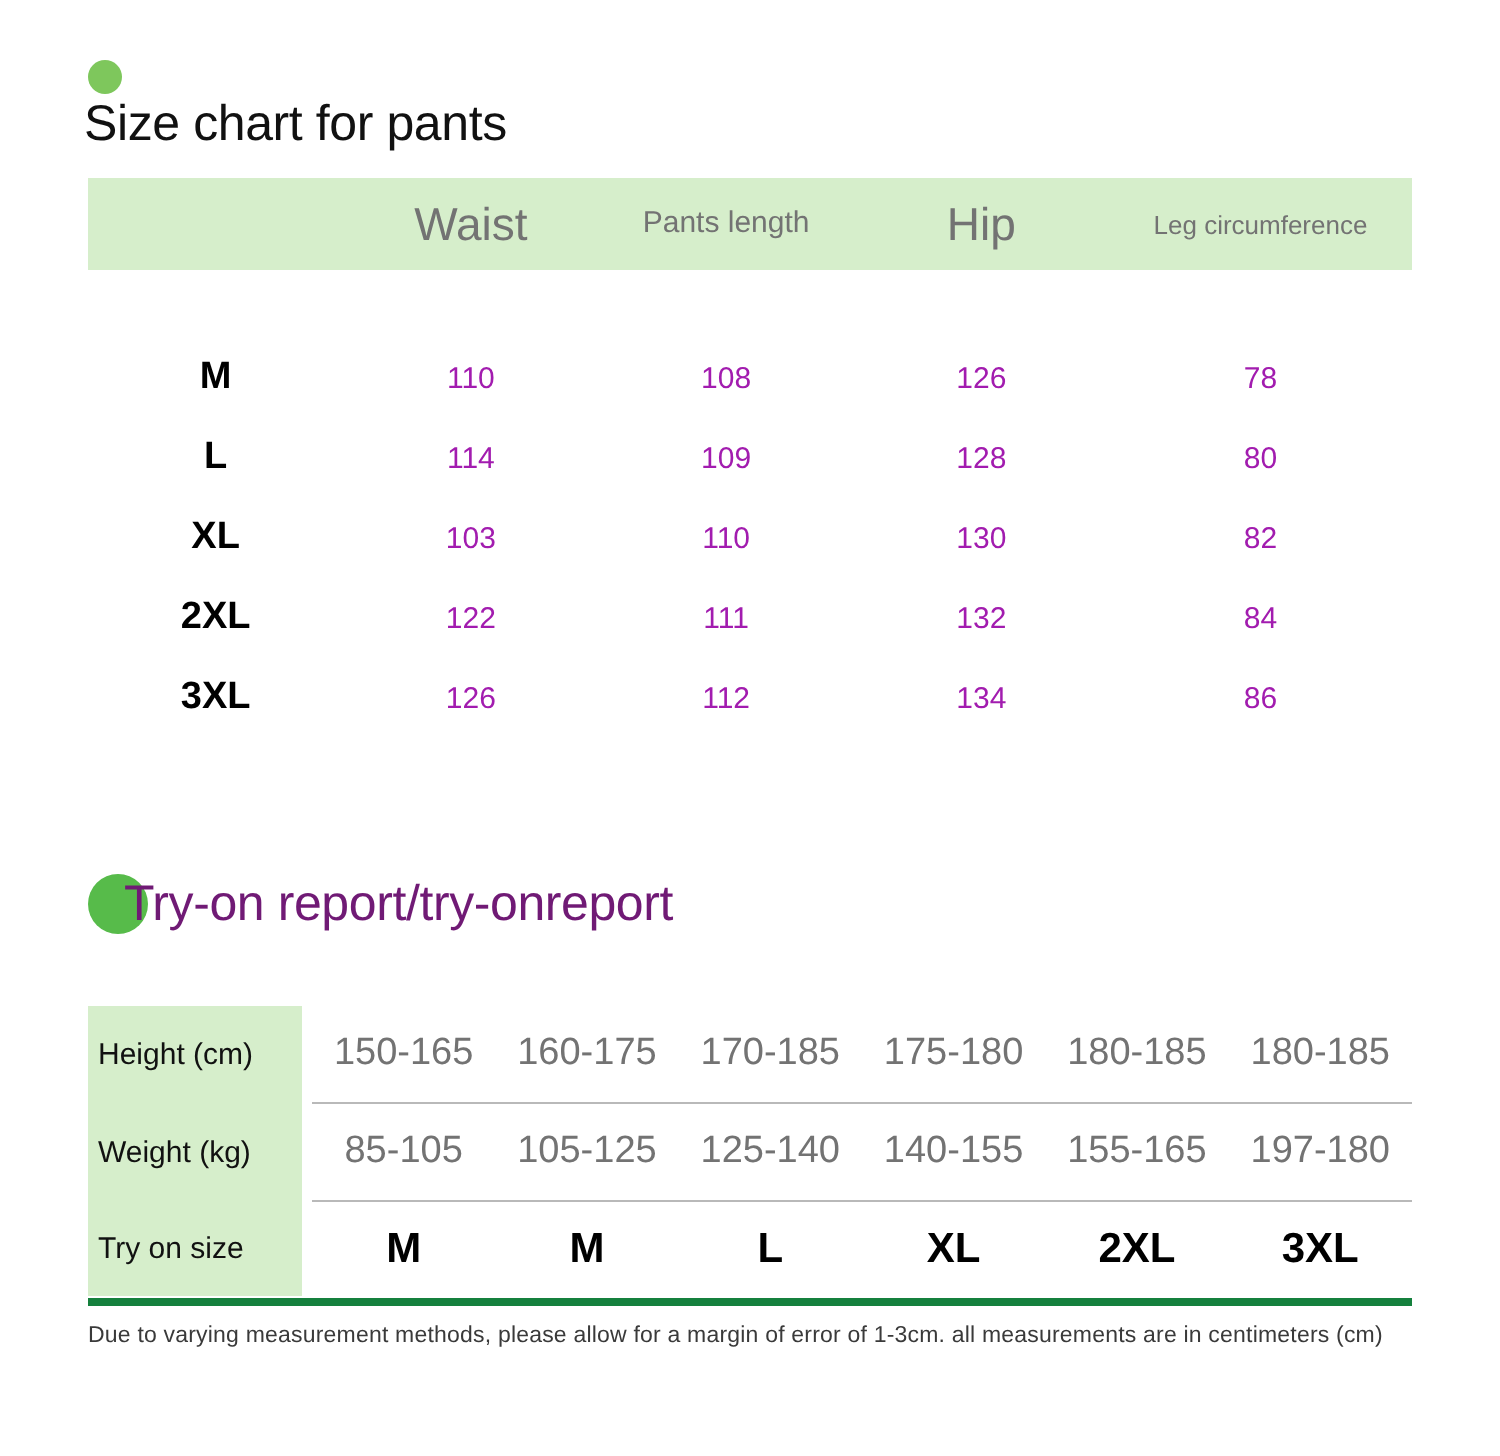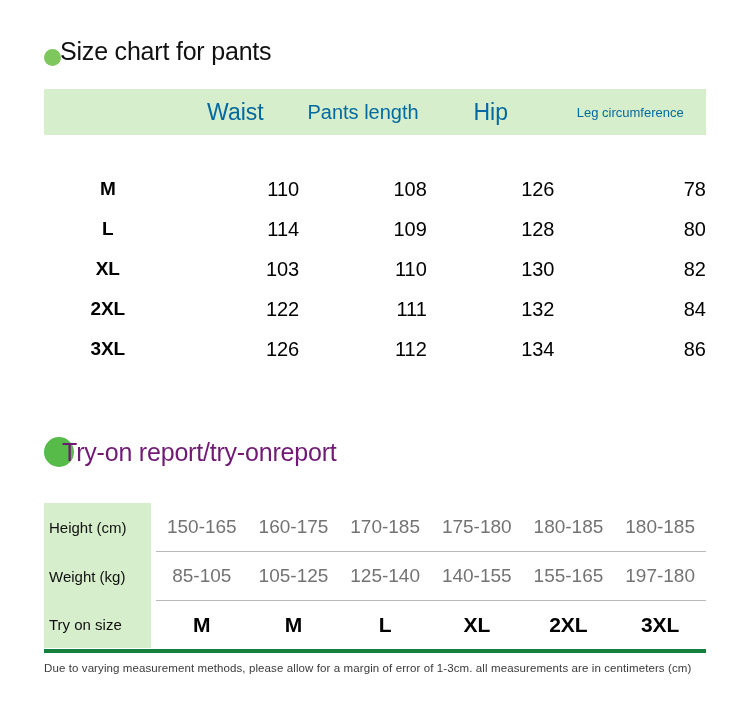--- a/index.html
+++ b/index.html
@@ -15,22 +15,23 @@
     overflow: hidden;
     position: relative;
   }
 
   
   .section-one-title {
     position: absolute;
     left: 44px;
     top: 30px;
     display: flex;
-    align-items: flex-end;
+    align-items: flex-start;
     height: 36px;
+    flex-direction: column;
   }
   .bullet-green {
     width: 17px;
     height: 17px;
     border-radius: 50%;
     background: #7ec75c;
     flex: 0 0 auto;
     margin-right: 1px;
   }
   .section-one-title .title-text {
@@ -49,46 +50,45 @@
     width: 662px;
     border-collapse: collapse;
     table-layout: fixed;
   }
   .size-table thead tr {
     background: #d6eecb;
   }
   .size-table thead th {
     height: 46px;
     font-weight: 400;
-    color: #0369a1;
+    color: #737373;
     vertical-align: middle;
     padding: 0;
   }
   .size-table thead th.blank-head { width: 118px; }
   .size-table thead th.h-waist   { width: 118px; font-size: 23px; }
-  .size-table thead th.h-plen    { width: 118px; font-size: 20px; line-height: 18px; }
+  .size-table thead th.h-plen    { width: 118px; font-size: 15px; line-height: 18px; }
   .size-table thead th.h-hip     { width: 118px; font-size: 23px; }
   .size-table thead th.h-leg     { width: 140px; font-size: 13px; line-height: 15px; }
 
   .size-table tbody td {
     text-align: center;
     padding: 0;
     height: 40px;
     vertical-align: middle;
   }
   .size-table tbody tr:first-child td { padding-top: 34px; }
   .size-table td.size-label {
     font-size: 19px;
     font-weight: bold;
     color: #000000;
   }
   .size-table td.num {
-    font-size: 20px;
-    color: #000000;
-    text-align: right;
+    font-size: 15px;
+    color: #a21caf;
   }
 
   
   .section-two-title {
     position: absolute;
     left: 44px;
     top: 434px;
     display: flex;
     align-items: center;
     height: 36px;

